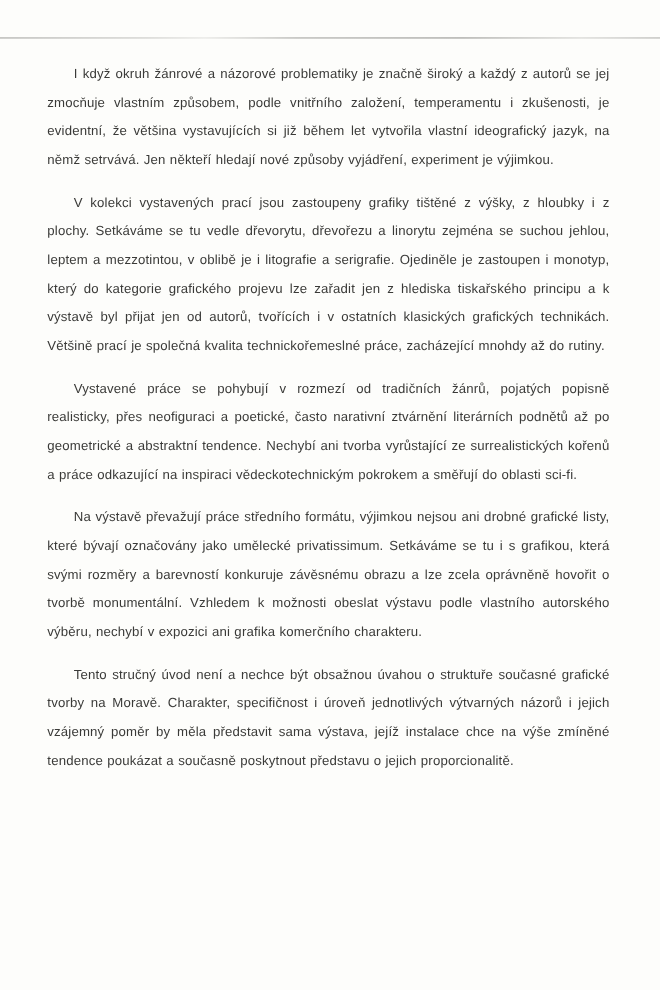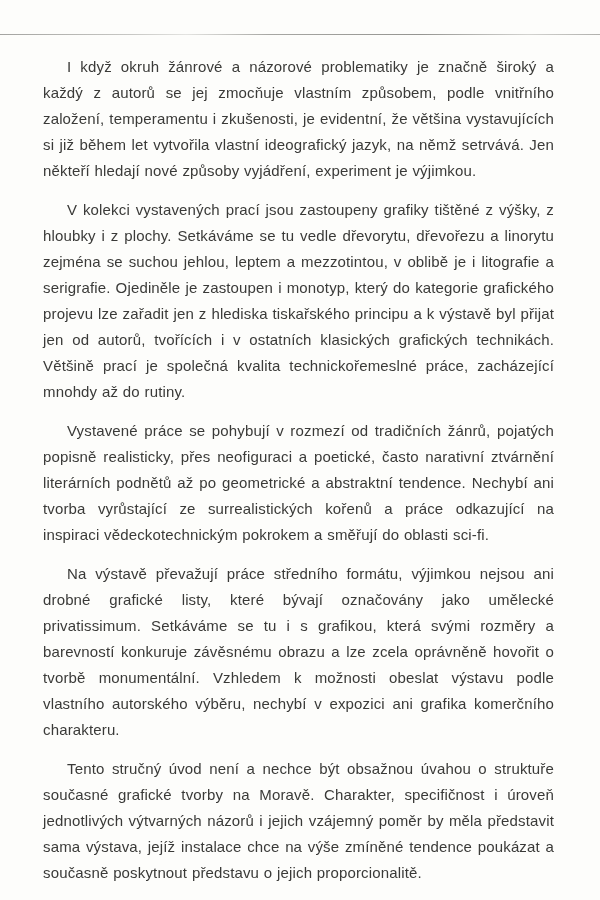--- a/index.html
+++ b/index.html
@@ -46,21 +46,21 @@
     position: absolute;
     left: 43px;
     top: 54px;
     width: 511px;
   }
 
   p.para {
     margin: 0 0 13px 0;
     text-indent: 24px;
     text-align: justify;
-    font-size: 15px;
+    font-size: 12px;
     line-height: 26px;
     color: #3a3a38;
     letter-spacing: 0.15px;
     word-spacing: 0.4px;
     -webkit-font-smoothing: antialiased;
   }
 
   p.para:last-of-type {
     margin-bottom: 0;
   }

